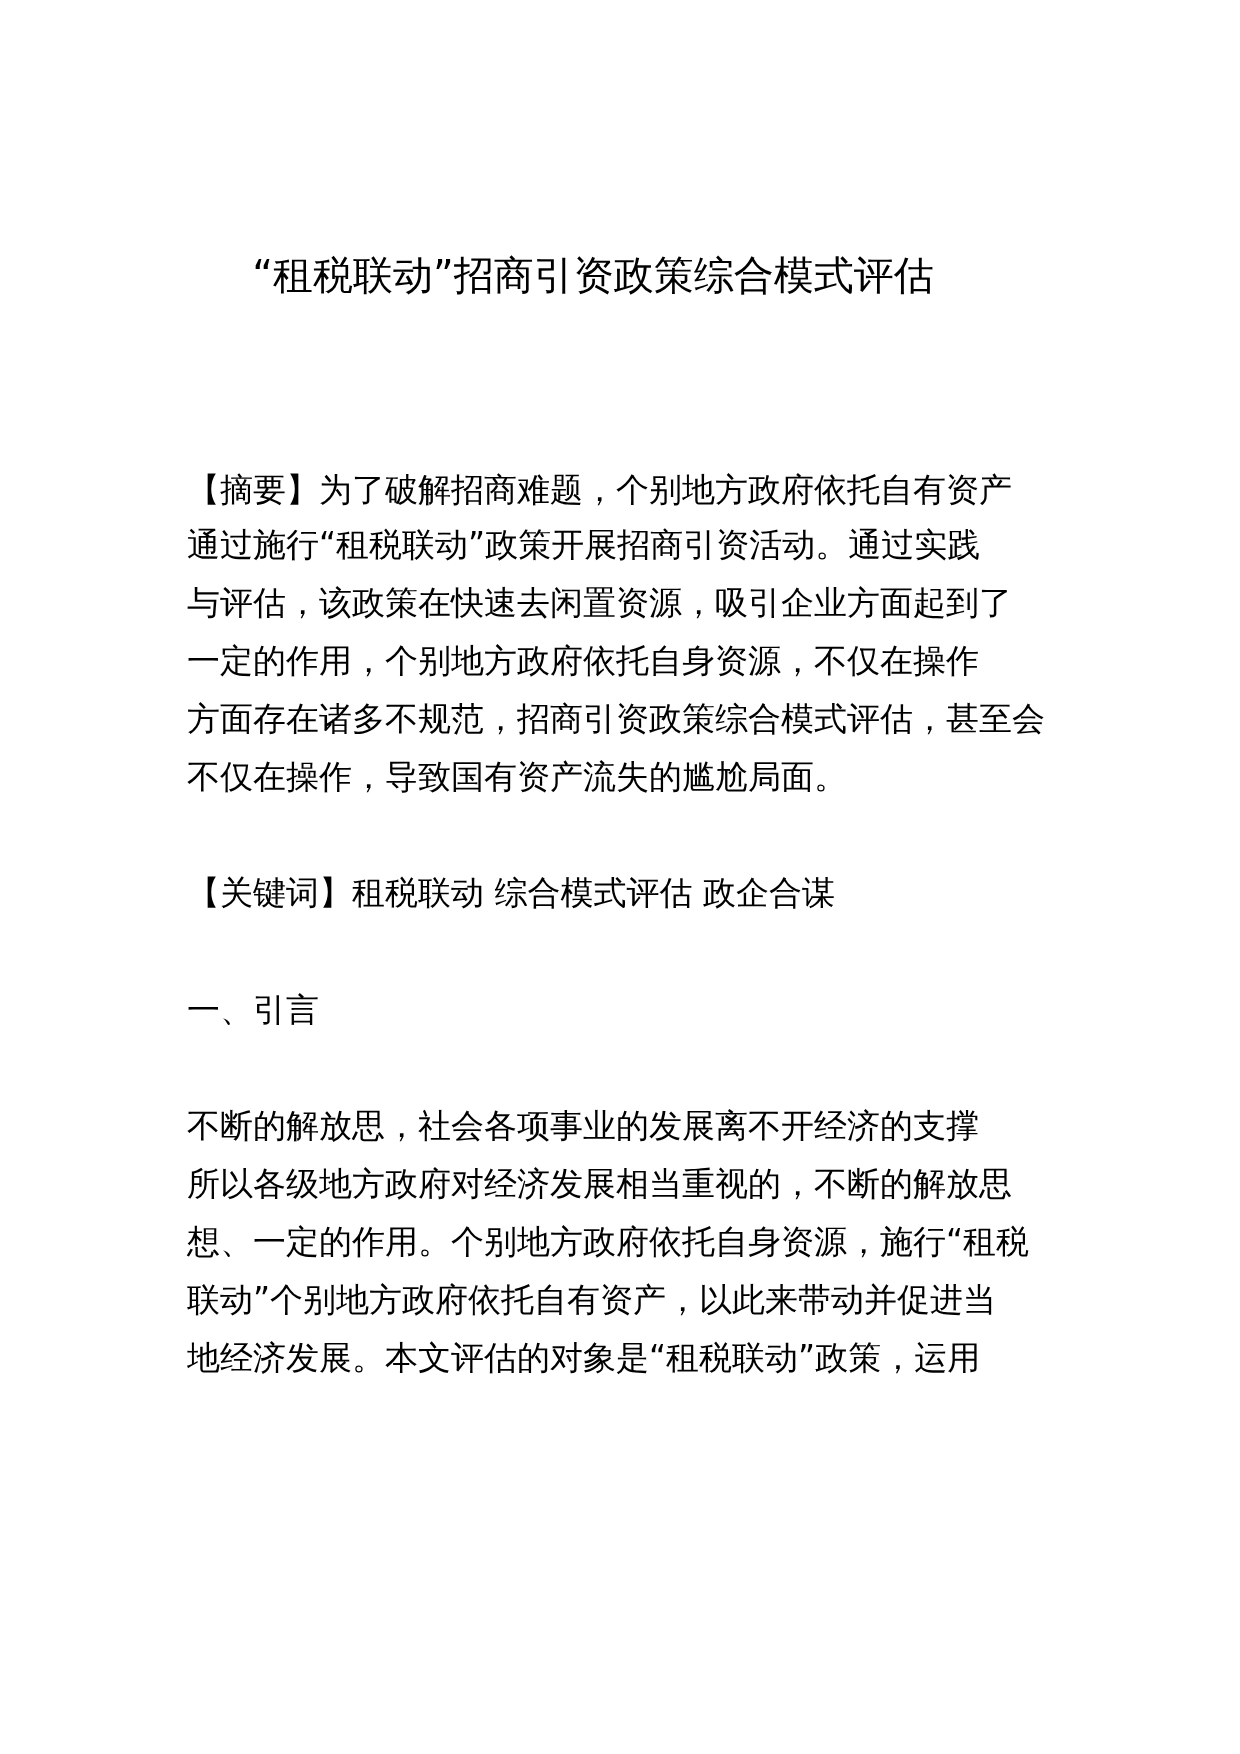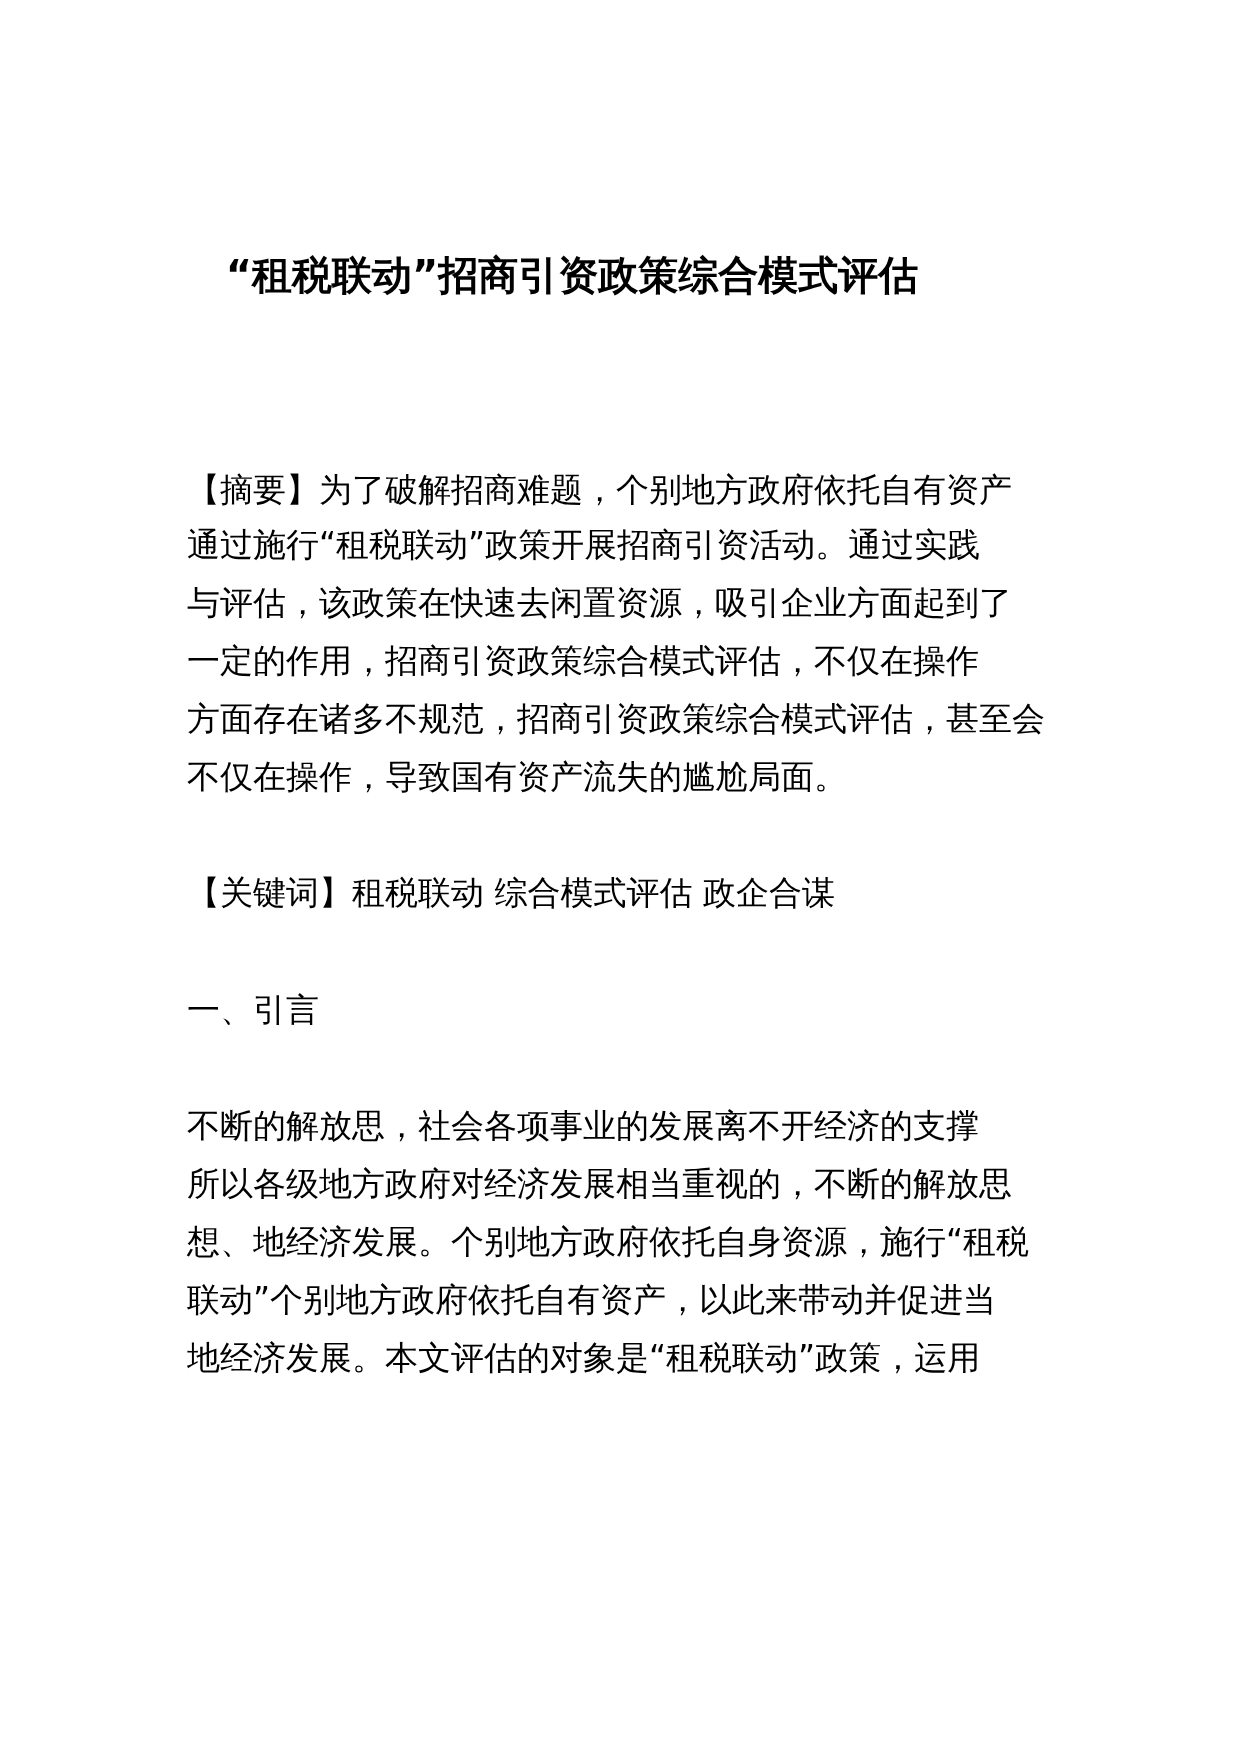--- a/index.html
+++ b/index.html
@@ -23,24 +23,25 @@
       height: 1754px;
       background: #ffffff;
     }
     .title {
       position: absolute;
       left: 0;
       width: 1144px;
       top: 245px;
       text-align: center;
       font-size: 40px;
-      font-weight: bold;
+      font-weight: normal;
       line-height: 60px;
       letter-spacing: 0px;
       white-space: nowrap;
+      padding-left: 21px;
     }
     .line {
       position: absolute;
       left: 187px;
       width: 880px;
       font-size: 33px;
       line-height: 44px;
       white-space: nowrap;
       letter-spacing: 0px;
     }
@@ -49,30 +50,30 @@
 <body>
 
 <div class="page">
 
   <div class="title">“租税联动”招商引资政策综合模式评估</div>
 
   <div>
     <div class="line" style="top:468px">【摘要】为了破解招商难题，个别地方政府依托自有资产</div>
     <div class="line" style="top:523px">通过施行“租税联动”政策开展招商引资活动。通过实践</div>
     <div class="line" style="top:581px">与评估，该政策在快速去闲置资源，吸引企业方面起到了</div>
-    <div class="line" style="top:639px">一定的作用，招商引资政策综合模式评估，不仅在操作</div>
+    <div class="line" style="top:639px">一定的作用，个别地方政府依托自身资源，不仅在操作</div>
     <div class="line" style="top:697px">方面存在诸多不规范，招商引资政策综合模式评估，甚至会</div>
     <div class="line" style="top:755px">不仅在操作，导致国有资产流失的尴尬局面。</div>
   </div>
 
   <div class="line" style="top:988px">一、引言</div>
 
   <div class="line" style="top:871px">【关键词】租税联动  综合模式评估  政企合谋</div>
 
   <div>
     <div class="line" style="top:1104px">不断的解放思，社会各项事业的发展离不开经济的支撑</div>
     <div class="line" style="top:1162px">所以各级地方政府对经济发展相当重视的，不断的解放思</div>
-    <div class="line" style="top:1220px">想、地经济发展。个别地方政府依托自身资源，施行“租税</div>
+    <div class="line" style="top:1220px">想、一定的作用。个别地方政府依托自身资源，施行“租税</div>
     <div class="line" style="top:1278px">联动”个别地方政府依托自有资产，以此来带动并促进当</div>
     <div class="line" style="top:1336px">地经济发展。本文评估的对象是“租税联动”政策，运用</div>
   </div>
 
 </div>
 
 </body></html>

